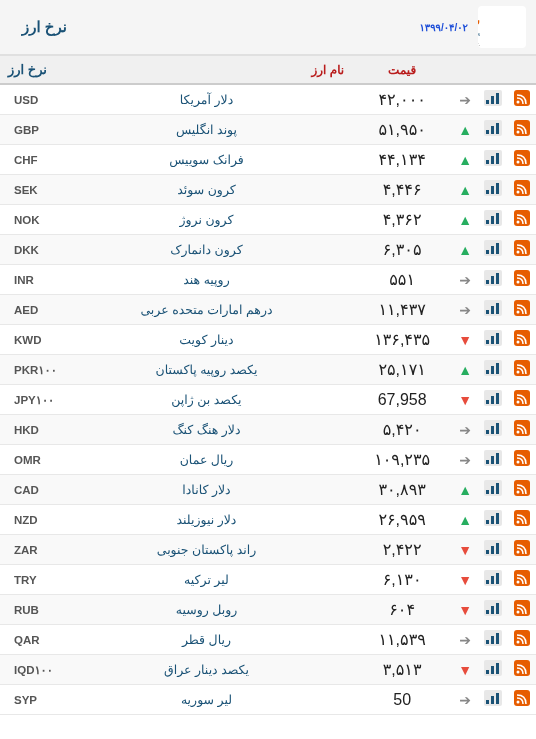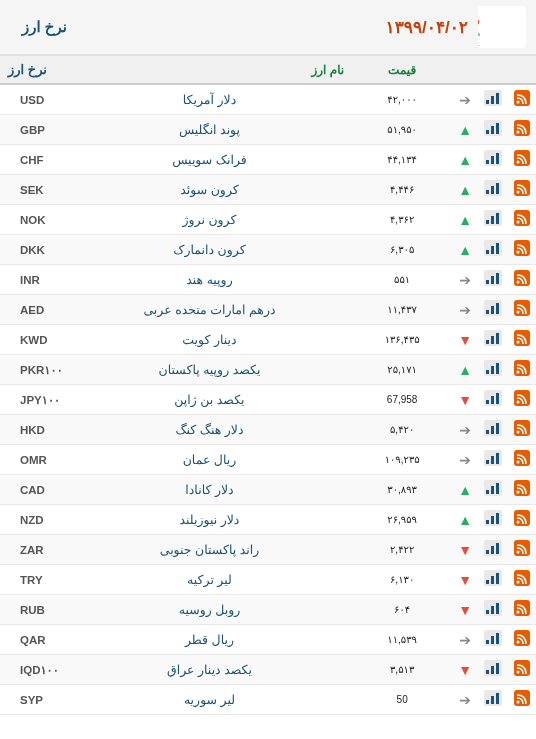--- a/index.html
+++ b/index.html
@@ -27,22 +27,22 @@
       align-items: center;
     }
 
     .header-title-area {
       text-align: left;
       flex: 1;
       padding-left: 10px;
     }
 
     .header-date {
-      font-size: 17px;
-      color: #c2410c;
+      font-size: 10px;
+      color: #1d4ed8;
       font-weight: bold;
     }
 
     .header-title {
       font-size: 15px;
       font-weight: bold;
       color: #1a5276;
       text-align: left;
     }
 
@@ -52,21 +52,21 @@
     }
 
     thead tr {
       background: #f0f0f0;
     }
 
     thead th {
       padding: 6px 8px;
       font-size: 12px;
       font-weight: bold;
-      color: #15803d;
+      color: #b91c1c;
       border-bottom: 2px solid #ccc;
       text-align: center;
     }
 
     tbody tr {
       border-bottom: 1px solid #e8e8e8;
     }
 
     tbody tr:nth-child(odd) {
       background: #fff;
@@ -84,29 +84,29 @@
     }
 
     .td-currency-name {
       text-align: center;
       padding-right: 8px;
       color: #1a5276;
     }
 
     .td-code {
       text-align: left;
-      padding-left: 20px;
+      padding-left: 14px;
       color: #555;
       font-size: 11.5px;
       font-weight: bold;
     }
 
     .td-value {
       color: #222;
-      font-size: 10px;
+      font-size: 16px;
     }
 
     .arrow-up {
       color: #27ae60;
       font-size: 14px;
     }
 
     .arrow-down {
       color: #e74c3c;
       font-size: 14px;

